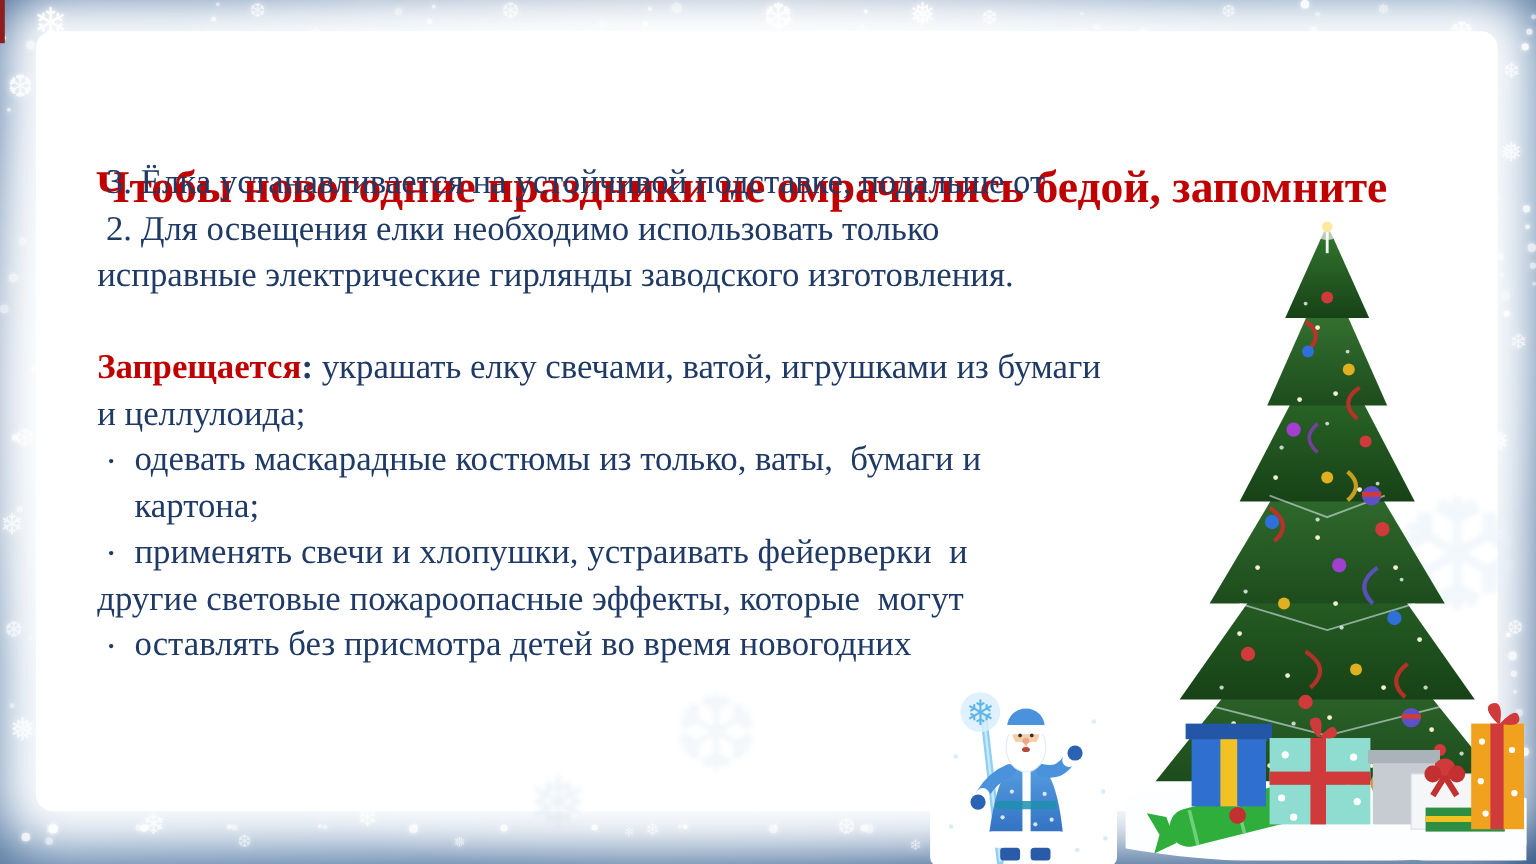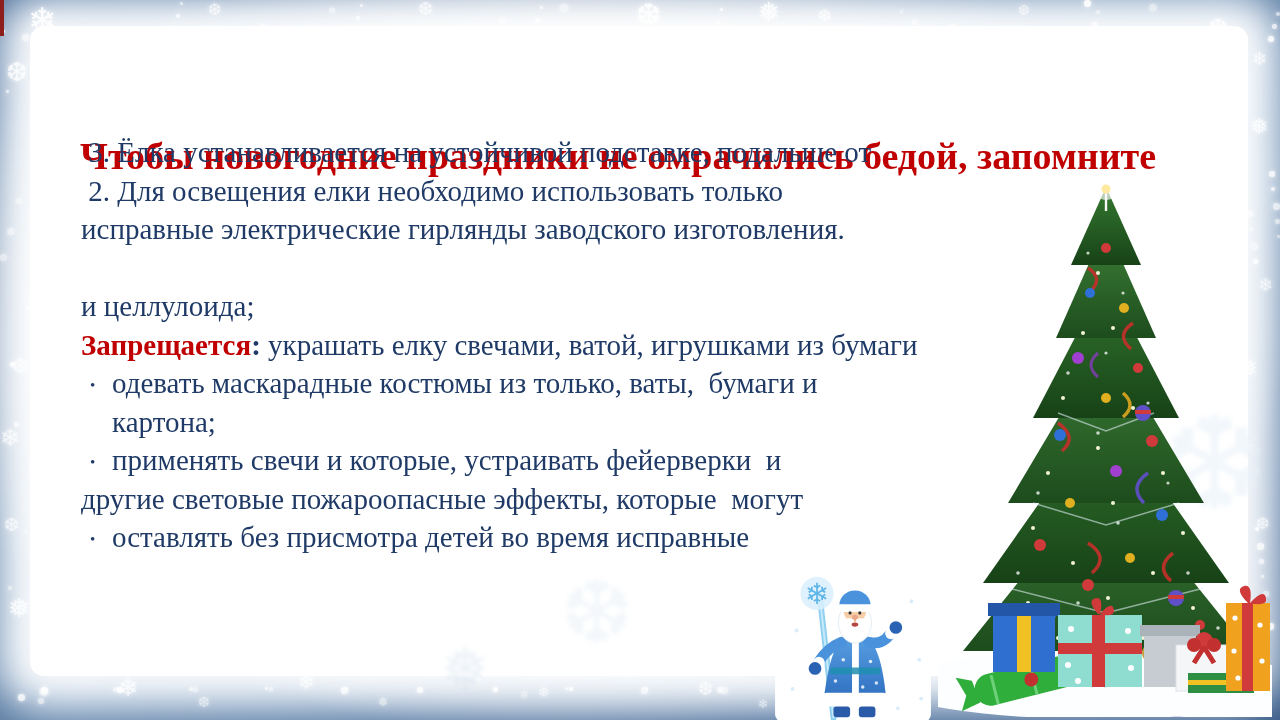--- a/index.html
+++ b/index.html
@@ -225,27 +225,27 @@
 
   <div class="title">
     <div>Чтобы новогодние праздники не омрачились бедой, запомните</div>
   </div>
 
   <div class="content">
       <div class="line"><span> 3. Ёлка устанавливается на устойчивой подставке, подальше от</span></div>
       <div class="line"><span> 2. Для освещения елки необходимо использовать только</span></div>
       <div class="line"><span>исправные электрические гирлянды заводского изготовления.</span></div>
       <div class="line sp"></div>
+      <div class="line"><span class="red-bold">Запрещается</span><span class="navy-bold">:</span><span> украшать елку свечами, ватой, игрушками из бумаги</span></div>
       <div class="line"><span>и целлулоида;</span></div>
-      <div class="line"><span class="red-bold">Запрещается</span><span class="navy-bold">:</span><span> украшать елку свечами, ватой, игрушками из бумаги</span></div>
       <div class="line i1"><span class="bullet">•</span><span>одевать маскарадные костюмы из только, ваты,  бумаги и</span></div>
       <div class="line i1"><span>картона;</span></div>
-      <div class="line i1"><span class="bullet">•</span><span>применять свечи и которые, устраивать фейерверки  и</span></div>
+      <div class="line i1"><span class="bullet">•</span><span>применять свечи и хлопушки, устраивать фейерверки  и</span></div>
       <div class="line"><span>другие световые пожароопасные эффекты, которые  могут</span></div>
-      <div class="line i1"><span class="bullet">•</span><span>оставлять без присмотра детей во время исправные</span></div>
+      <div class="line i1"><span class="bullet">•</span><span>оставлять без присмотра детей во время новогодних</span></div>
     </div>
 
   <div class="tree-wrap">
     <svg width="334" height="544" viewBox="0 0 334 544">
       <defs>
         <linearGradient id="tg" x1="0" y1="0" x2="0" y2="1">
           <stop offset="0" stop-color="#3f8238"></stop>
             <stop offset="1" stop-color="#1d4c1d"></stop>
         </linearGradient>
         <linearGradient id="tg2" x1="0" y1="0" x2="0" y2="1">

